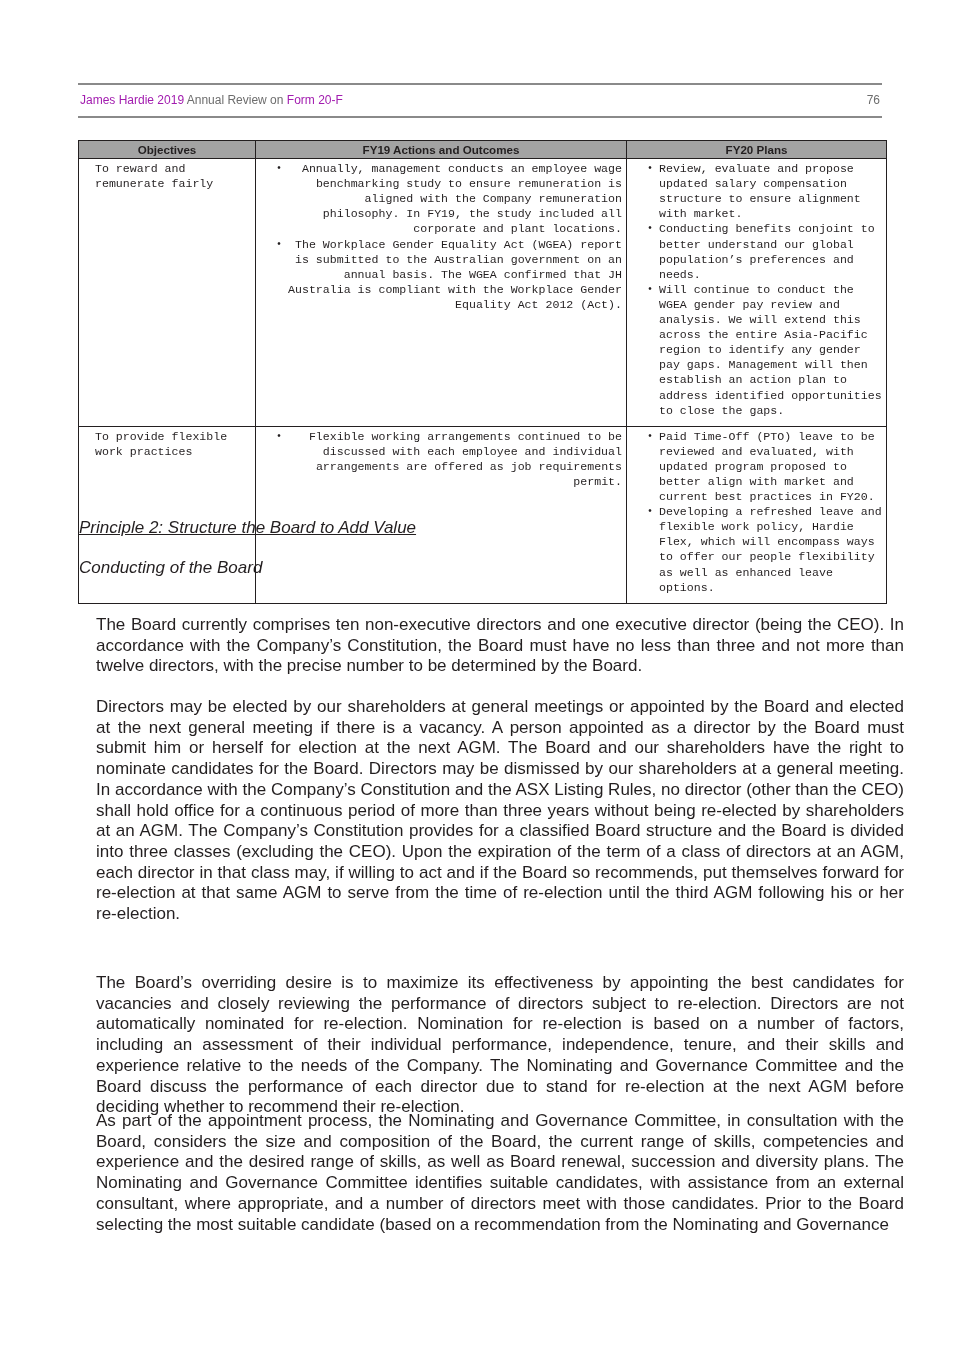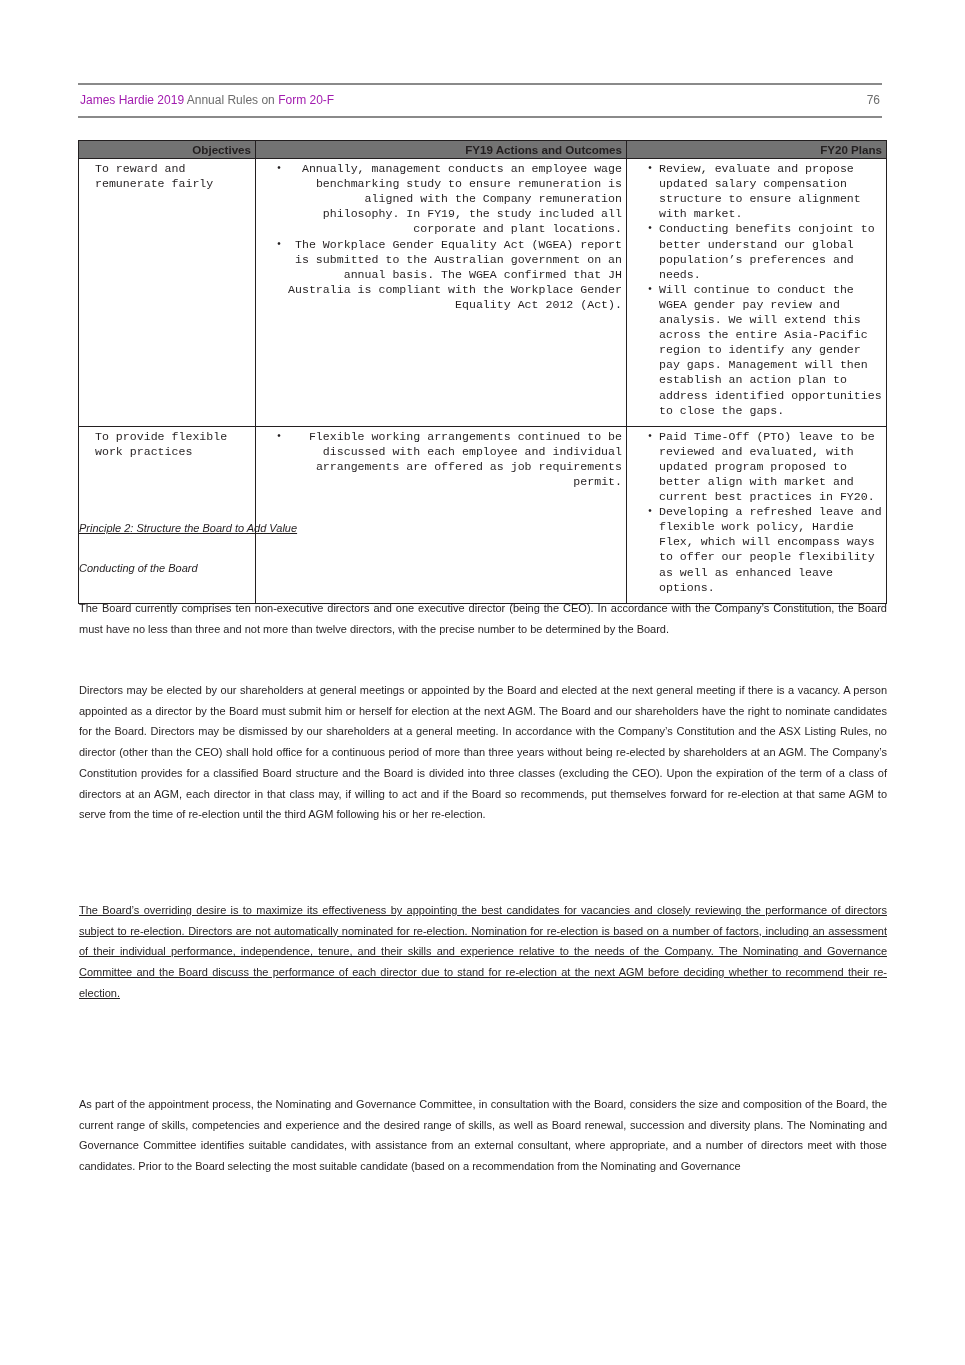--- a/index.html
+++ b/index.html
@@ -5,42 +5,42 @@
   html, body { margin: 0; padding: 0; background: #ffffff; }
   body { width: 965px; height: 1365px; position: relative; overflow: hidden;
          font-family: "Liberation Sans", sans-serif; color: #231f20; }
   .hdr-rule { position: absolute; left: 78px; width: 804px; height: 2px; background: #8a8a8a; }
   .hdr { position: absolute; left: 80px; top: 93px; width: 800px; font-size: 12px; color: #6d6d6d; }
   .hdr b { color: #a21caf; font-weight: normal; }
   .hdr .pg { position: absolute; right: 0; top: 0; }
   table.obj { position: absolute; left: 78px; top: 140px; width: 809px; border-collapse: collapse;
               font-size: 11.6px; line-height: 15.1px; color: #231f20; }
   table.obj th, table.obj td { border: 1.5px solid #231f20; vertical-align: top; }
-  table.obj th { background: #737373; font-weight: bold; text-align: right; padding: 1px 4px; height: 15px; }
+  table.obj th { background: #a3a3a3; font-weight: bold; text-align: center; padding: 1px 4px; height: 15px; }
   table.obj td { padding: 2px 4px 8px 16px; font-family: Liberation Mono, monospace; }
   table.obj td.c1 { width: 156px; }
   table.obj td.c2 { width: 350px; text-align: right; }
   ul.b { list-style: none; margin: 0; padding: 0; }
   ul.b li { position: relative; padding-left: 16px; }
   ul.b li::before { content: "\2022"; position: absolute; left: 4px; top: 0; font-size: 10px; }
-  .body { position: absolute; left: 79px; width: 808px; font-size: 11px; line-height: 20.7px; }
+  .body { position: absolute; left: 79px; width: 808px; font-size: 17px; line-height: 20.7px; }
   .h-principle { top: 518px; font-style: italic; text-decoration: underline; }
   .h-comp { top: 558px; font-style: italic; }
-  p.par { margin: 0; text-align: justify; }
+  p.par { margin: 17px; text-align: justify; }
   .p1 { top: 598px; }
   .p2 { top: 680px; }
-  .p3 { top: 900px; text-decoration: underline; }
+  .p3 { top: 956px; }
   .p4 { top: 1094px; }
 </style>
 </head>
 <body>
 
 <div class="hdr-rule" style="top:83px;"></div>
 <div class="hdr">
-  <b>James Hardie 2019</b><span> Annual Rules on </span><b>Form 20-F</b>
+  <b>James Hardie 2019</b><span> Annual Review on </span><b>Form 20-F</b>
   <span class="pg">76</span>
 </div>
 <div class="hdr-rule" style="top:116px;"></div>
 
 <table class="obj">
   <thead>
     <tr>
       <th>Objectives</th>
       <th>FY19 Actions and Outcomes</th>
       <th>FY20 Plans</th>

